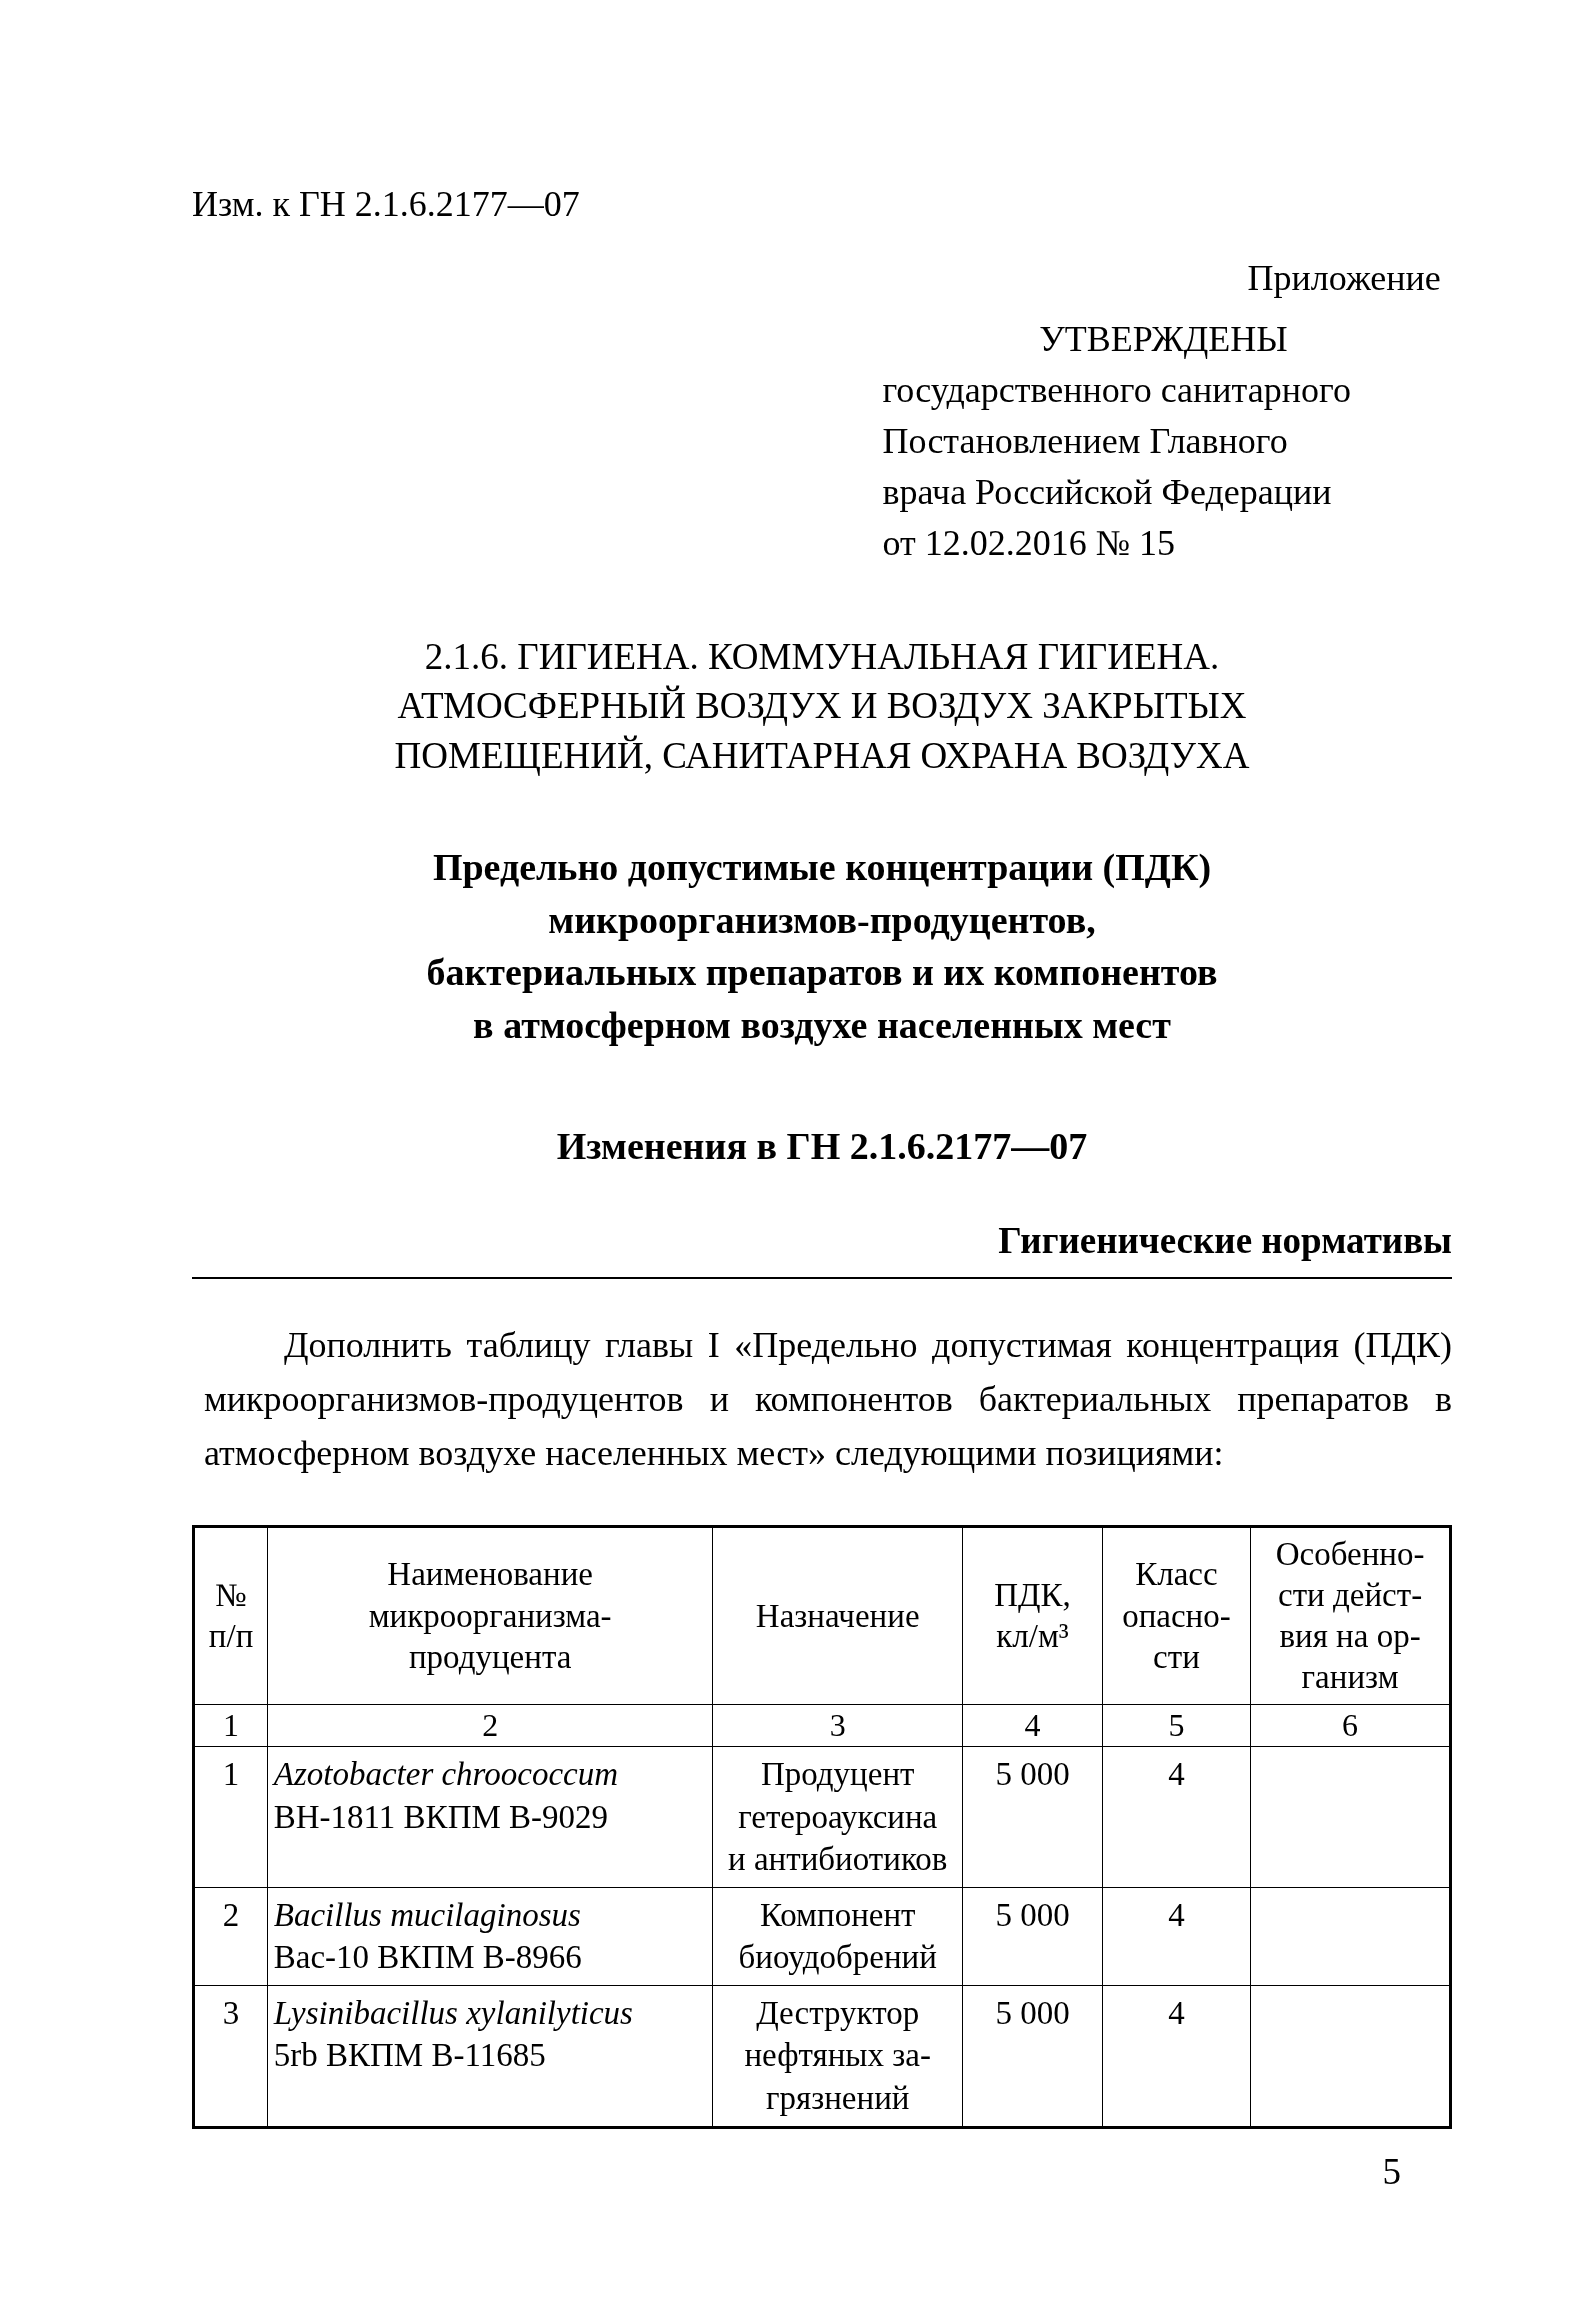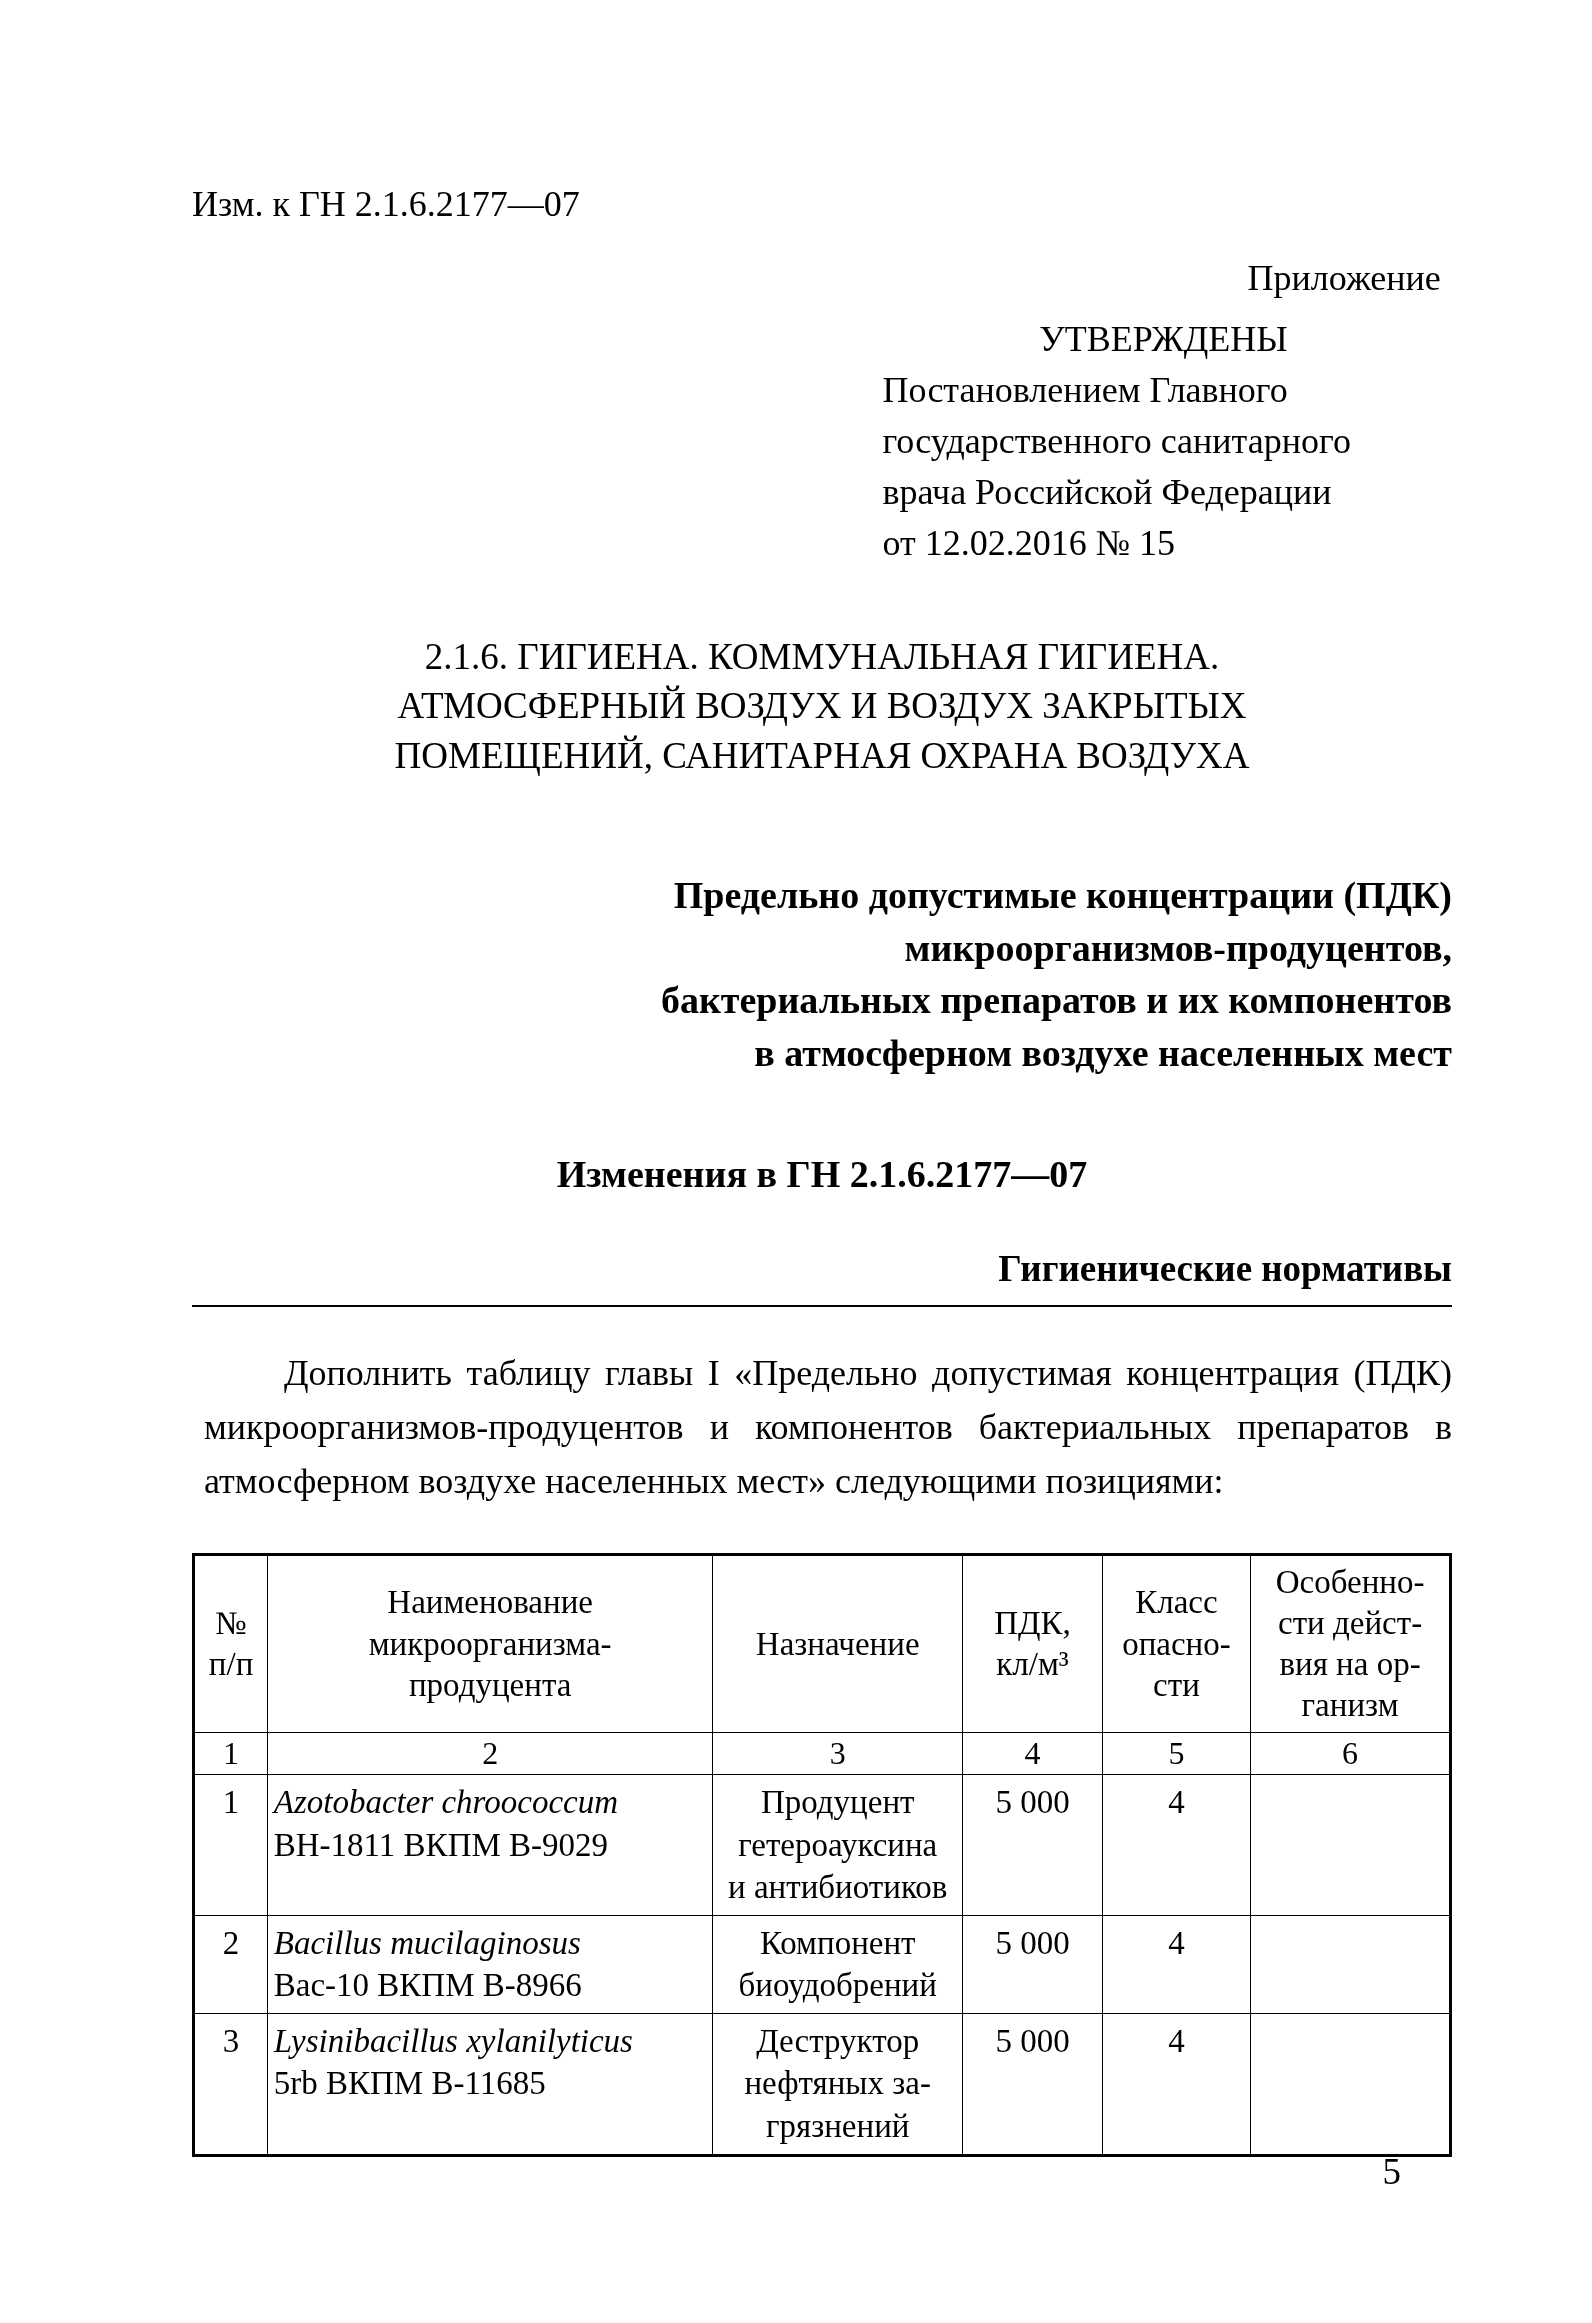--- a/index.html
+++ b/index.html
@@ -43,22 +43,22 @@
   .approval .approved-line {
     text-align: center;
   }
   .section-heading {
     margin-top: 62px;
     text-align: center;
     font-size: 37px;
     line-height: 1.35;
   }
   .main-title {
-    margin-top: 88px;
-    text-align: right;
+    margin-top: 60px;
+    text-align: center;
     font-weight: bold;
     font-size: 38px;
     line-height: 1.38;
   }
   .subtitle {
     margin-top: 73px;
     text-align: center;
     font-weight: bold;
     font-size: 38px;
   }
@@ -136,22 +136,22 @@
 <body>
 
 <div class="page">
 
   <div class="doc-ref">Изм. к ГН 2.1.6.2177—07</div>
 
   <div class="annex">Приложение</div>
 
   <div class="approval">
     <div class="approved-line">УТВЕРЖДЕНЫ</div>
+    <div>государственного санитарного</div>
     <div>Постановлением Главного</div>
-    <div>государственного санитарного</div>
     <div>врача Российской Федерации</div>
     <div>от 12.02.2016  № 15</div>
   </div>
 
   <div class="section-heading">
     <div>2.1.6. ГИГИЕНА. КОММУНАЛЬНАЯ ГИГИЕНА.</div>
     <div>АТМОСФЕРНЫЙ ВОЗДУХ И ВОЗДУХ ЗАКРЫТЫХ</div>
     <div>ПОМЕЩЕНИЙ, САНИТАРНАЯ ОХРАНА ВОЗДУХА</div>
   </div>
 

